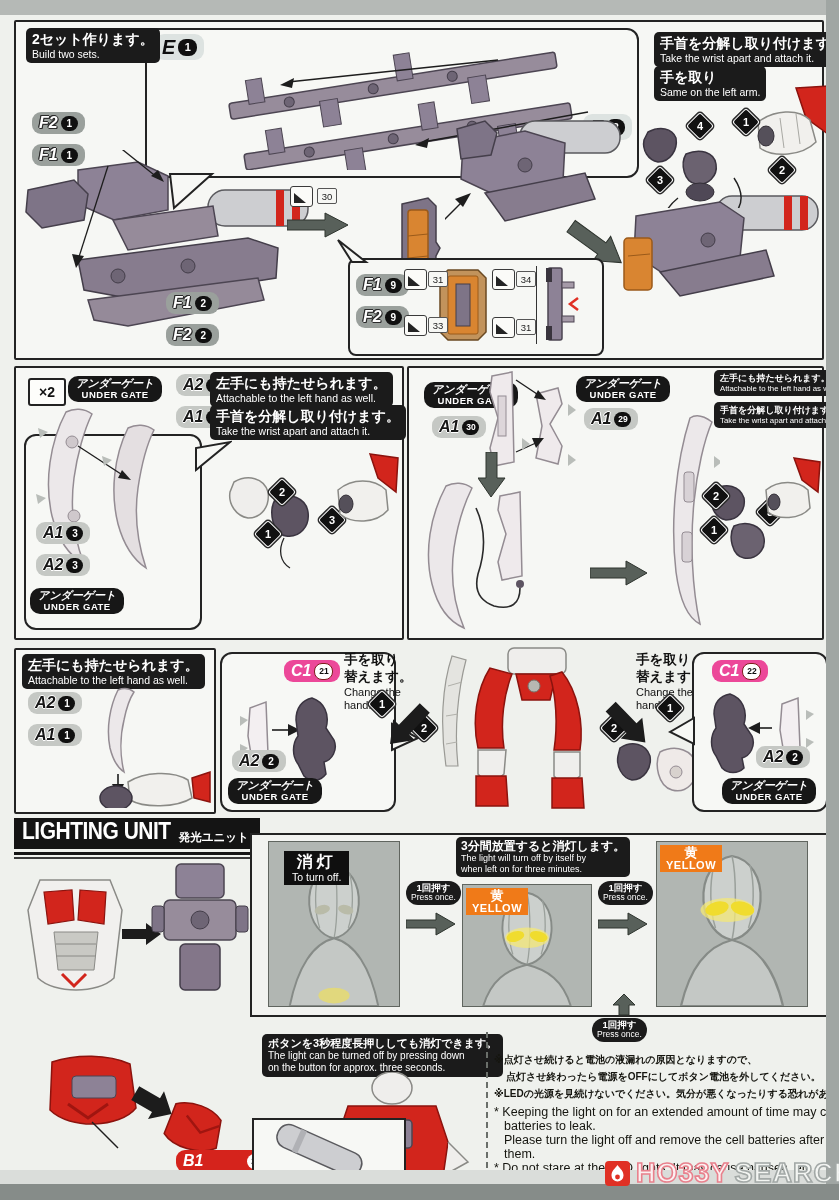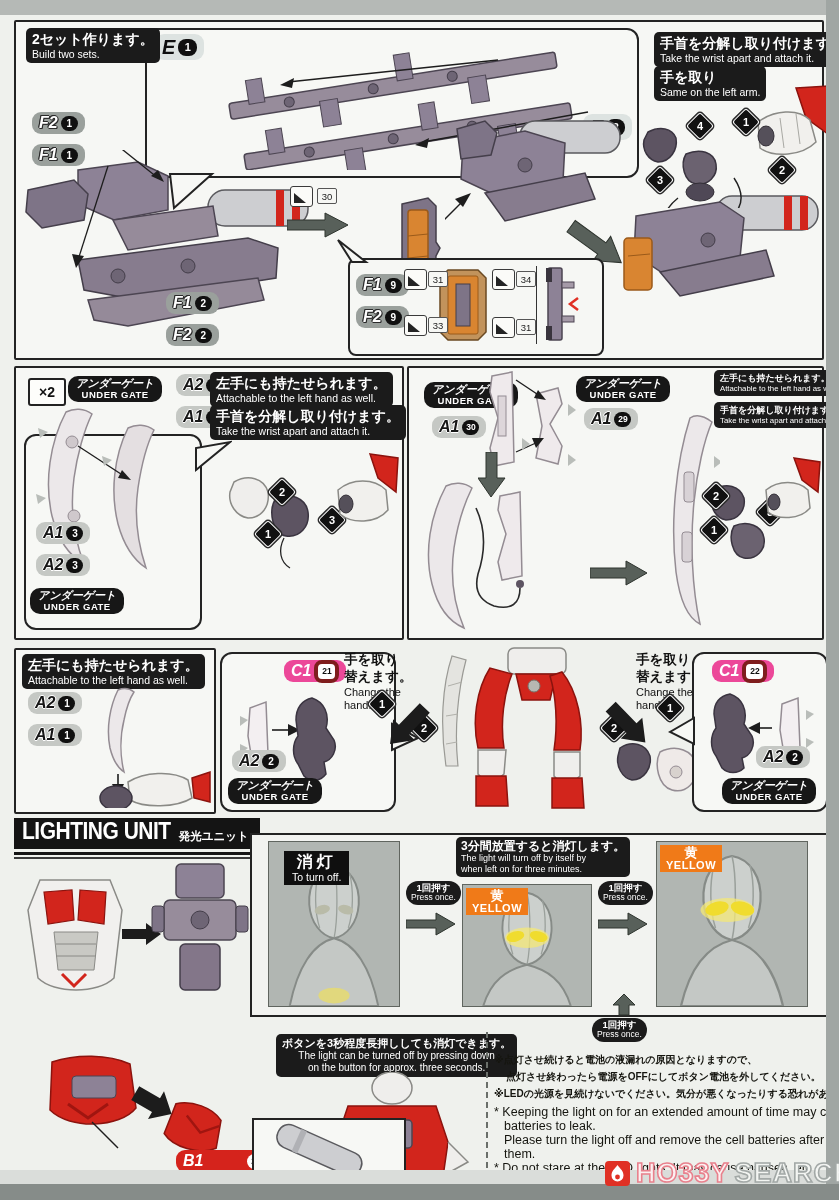--- a/index.html
+++ b/index.html
@@ -29,21 +29,21 @@
   .pl-gray{background:#9aa09c;}
   .pl-gray i{color:#fff;text-shadow:-1px 0 #2a2a2a,1px 0 #2a2a2a,0 -1px #2a2a2a,0 1px #2a2a2a,1px 1px #2a2a2a,-1px -1px #2a2a2a;}
   .pl-a{background:#c5c8c4;}
   .pl-a i{color:#161616;text-shadow:-1px 0 #fff,1px 0 #fff,0 -1px #fff,0 1px #fff;}
   .pl-light{background:#dde3e1;}
   .pl-light i{color:#0e0e0e;font-size:20px;}
   .pl-light{height:24px;}
   .pl-light b{min-width:17px;height:17px;font-size:11px;}
   .pl-dark{background:#ec4899;}
   .pl-dark i{color:#fff;}
-  .pl-dark b{background:#fff;color:#0e0e0e;border:4px solid #7f1d1d;}
+  .pl-dark b{background:#fff;color:#0e0e0e;border:1px solid #7f1d1d;}
   .pl-red{background:#d5231c;gap:44px;}
   .pl-red i{color:#fff;}
   .pl-red b{background:#fff;color:#0e0e0e;}
   
   .ug{background:#171717;color:#fff;border-radius:10px;text-align:center;padding:2px 8px;line-height:1.05;}
   .ug .jp{font-style:italic;font-weight:bold;font-size:11px;white-space:nowrap;}
   .ug .en{font-weight:bold;font-size:9.5px;letter-spacing:.5px;white-space:nowrap;}
   
   .dia{width:18px;height:18px;background:#111;border:1.5px solid #fff;box-shadow:0 0 0 1.5px #2c2c2c;
        border-radius:3px;transform:rotate(45deg);display:flex;align-items:center;justify-content:center;}
@@ -547,21 +547,21 @@
   </svg>
   <div class="abs pl pl-a" style="left:756px;top:746px;">
       <i>A2</i>
       <b>2</b>
     </div>
   <div class="abs ug" style="left:722px;top:778px;">
     <div class="jp">アンダーゲート</div>
       <div class="en">UNDER GATE</div>
   </div>
 
-  <div class="abs banner" style="left:14px;top:818px;width:230px;">
+  <div class="abs banner" style="left:14px;top:818px;width:230px;align-items:flex-end;">
     <span class="en">LIGHTING UNIT</span>
     <span class="jp">発光ユニット</span>
   </div>
   <div class="abs" style="left:14px;top:852px;width:246px;height:3px;background:#151515;"></div>
   <div class="abs" style="left:14px;top:857px;width:246px;height:1.5px;background:#3a3a3a;"></div>
 
   <svg class="abs" style="left:18px;top:866px;" width="114" height="148">
     <path d="M22,14 L92,14 L104,44 L96,112 C80,128 36,128 20,112 L10,44 Z" fill="#f1f0ee" stroke="#8a8a86" stroke-width="1.5"></path>
     <path d="M26,26 L54,24 L56,54 L30,58 Z" fill="#d2251c" stroke="#8c130e" stroke-width="1.2"></path>
     <path d="M62,24 L88,26 L86,58 L60,54 Z" fill="#d2251c" stroke="#8c130e" stroke-width="1.2"></path>
@@ -645,21 +645,21 @@
       <div class="en">YELLOW</div>
   </div>
   <svg class="abs" style="left:612px;top:994px;" width="24" height="22">
     <polygon points="7,21 17,21 17,11 23,11 12,0 1,11 7,11" fill="#58605a" stroke="#2e342e" stroke-width="1"></polygon>
   </svg>
   <div class="abs pill" style="left:592px;top:1018px;">
     <div class="jp">1回押す</div>
       <div class="en">Press once.</div>
   </div>
 
-  <div class="abs bnote" style="left:276px;top:1034px;text-align:center;">
+  <div class="abs bnote" style="left:262px;top:1034px;">
     <div class="jp" style="font-size:11px;">ボタンを3秒程度長押ししても消灯できます。</div>
     <div class="en" style="font-size:10px;">The light can be turned off by pressing down</div>
     <div class="en" style="font-size:10px;">on the button for approx. three seconds.</div>
   </div>
 
   <svg class="abs" style="left:32px;top:1052px;" width="230" height="120">
     <path d="M20,10 C44,2 76,2 98,12 L104,56 C88,76 38,78 18,58 Z" fill="#d2251c" stroke="#8c130e" stroke-width="1.5"></path>
     <rect x="40" y="24" width="44" height="22" rx="4" fill="#8d8296" stroke="#4c4552"></rect>
     <path d="M36,52 L56,66 L76,52" fill="none" stroke="#a01510" stroke-width="3"></path>
     <g transform="rotate(18 160 80)">

